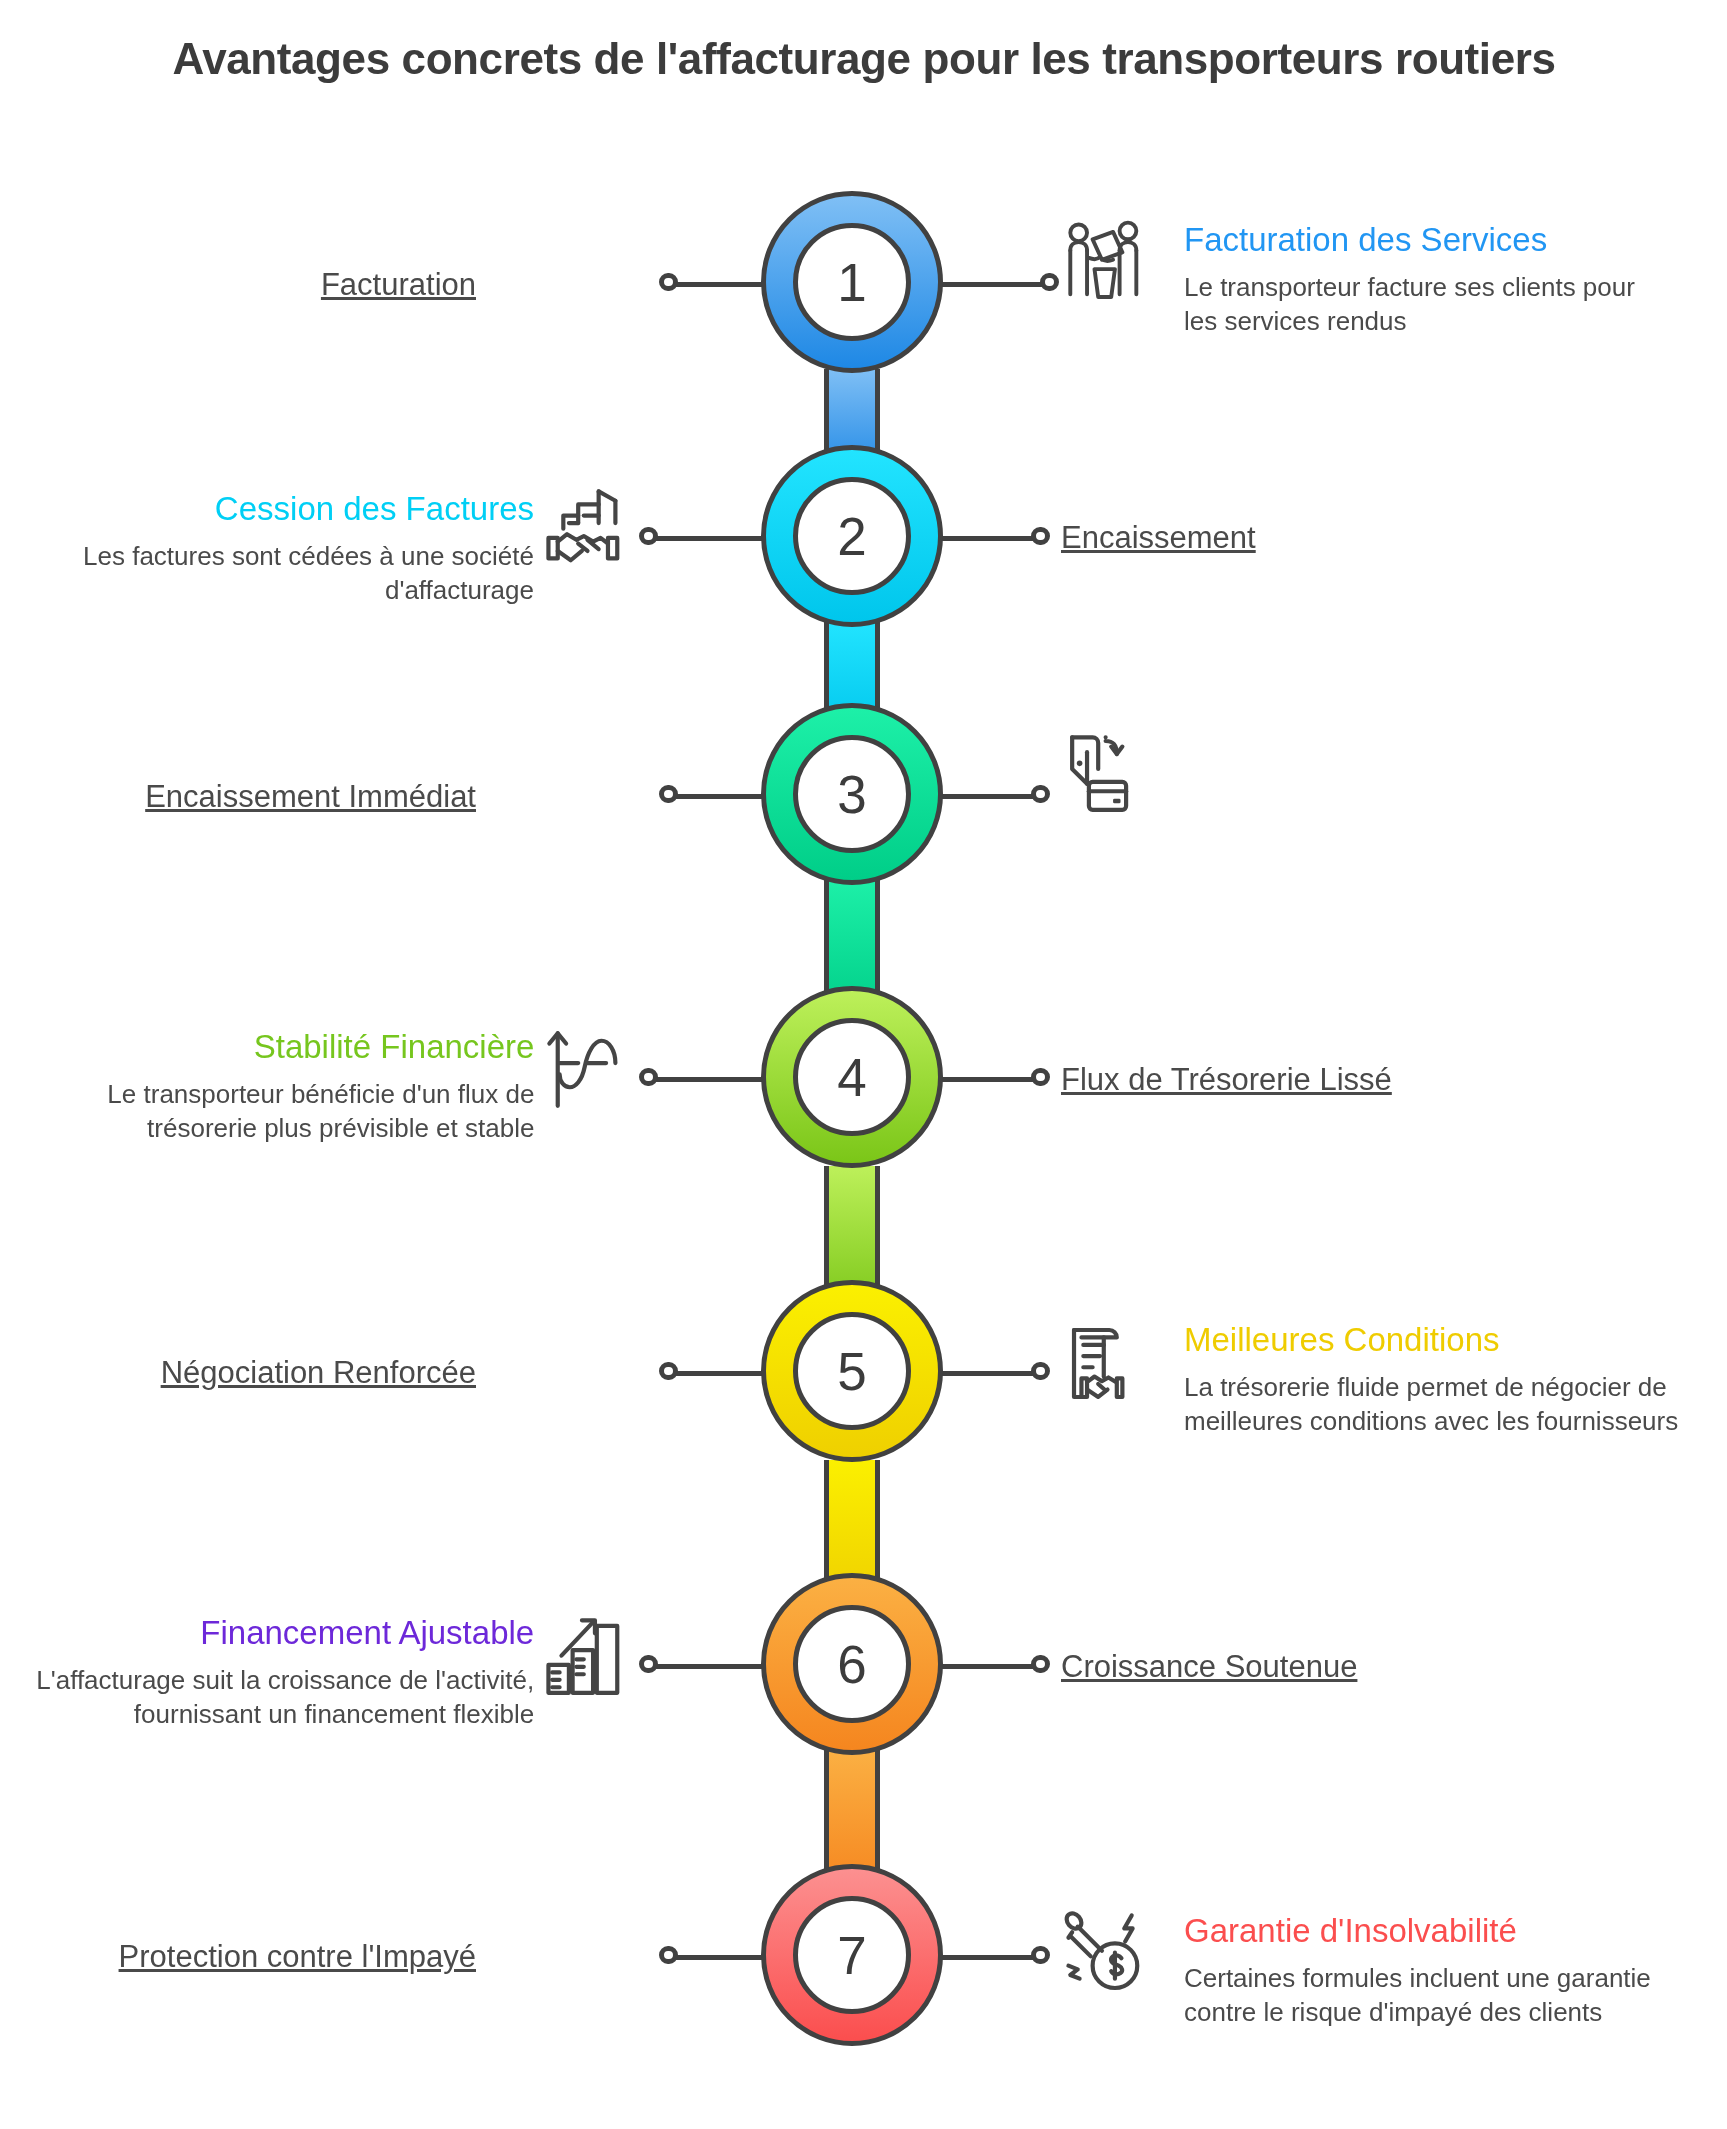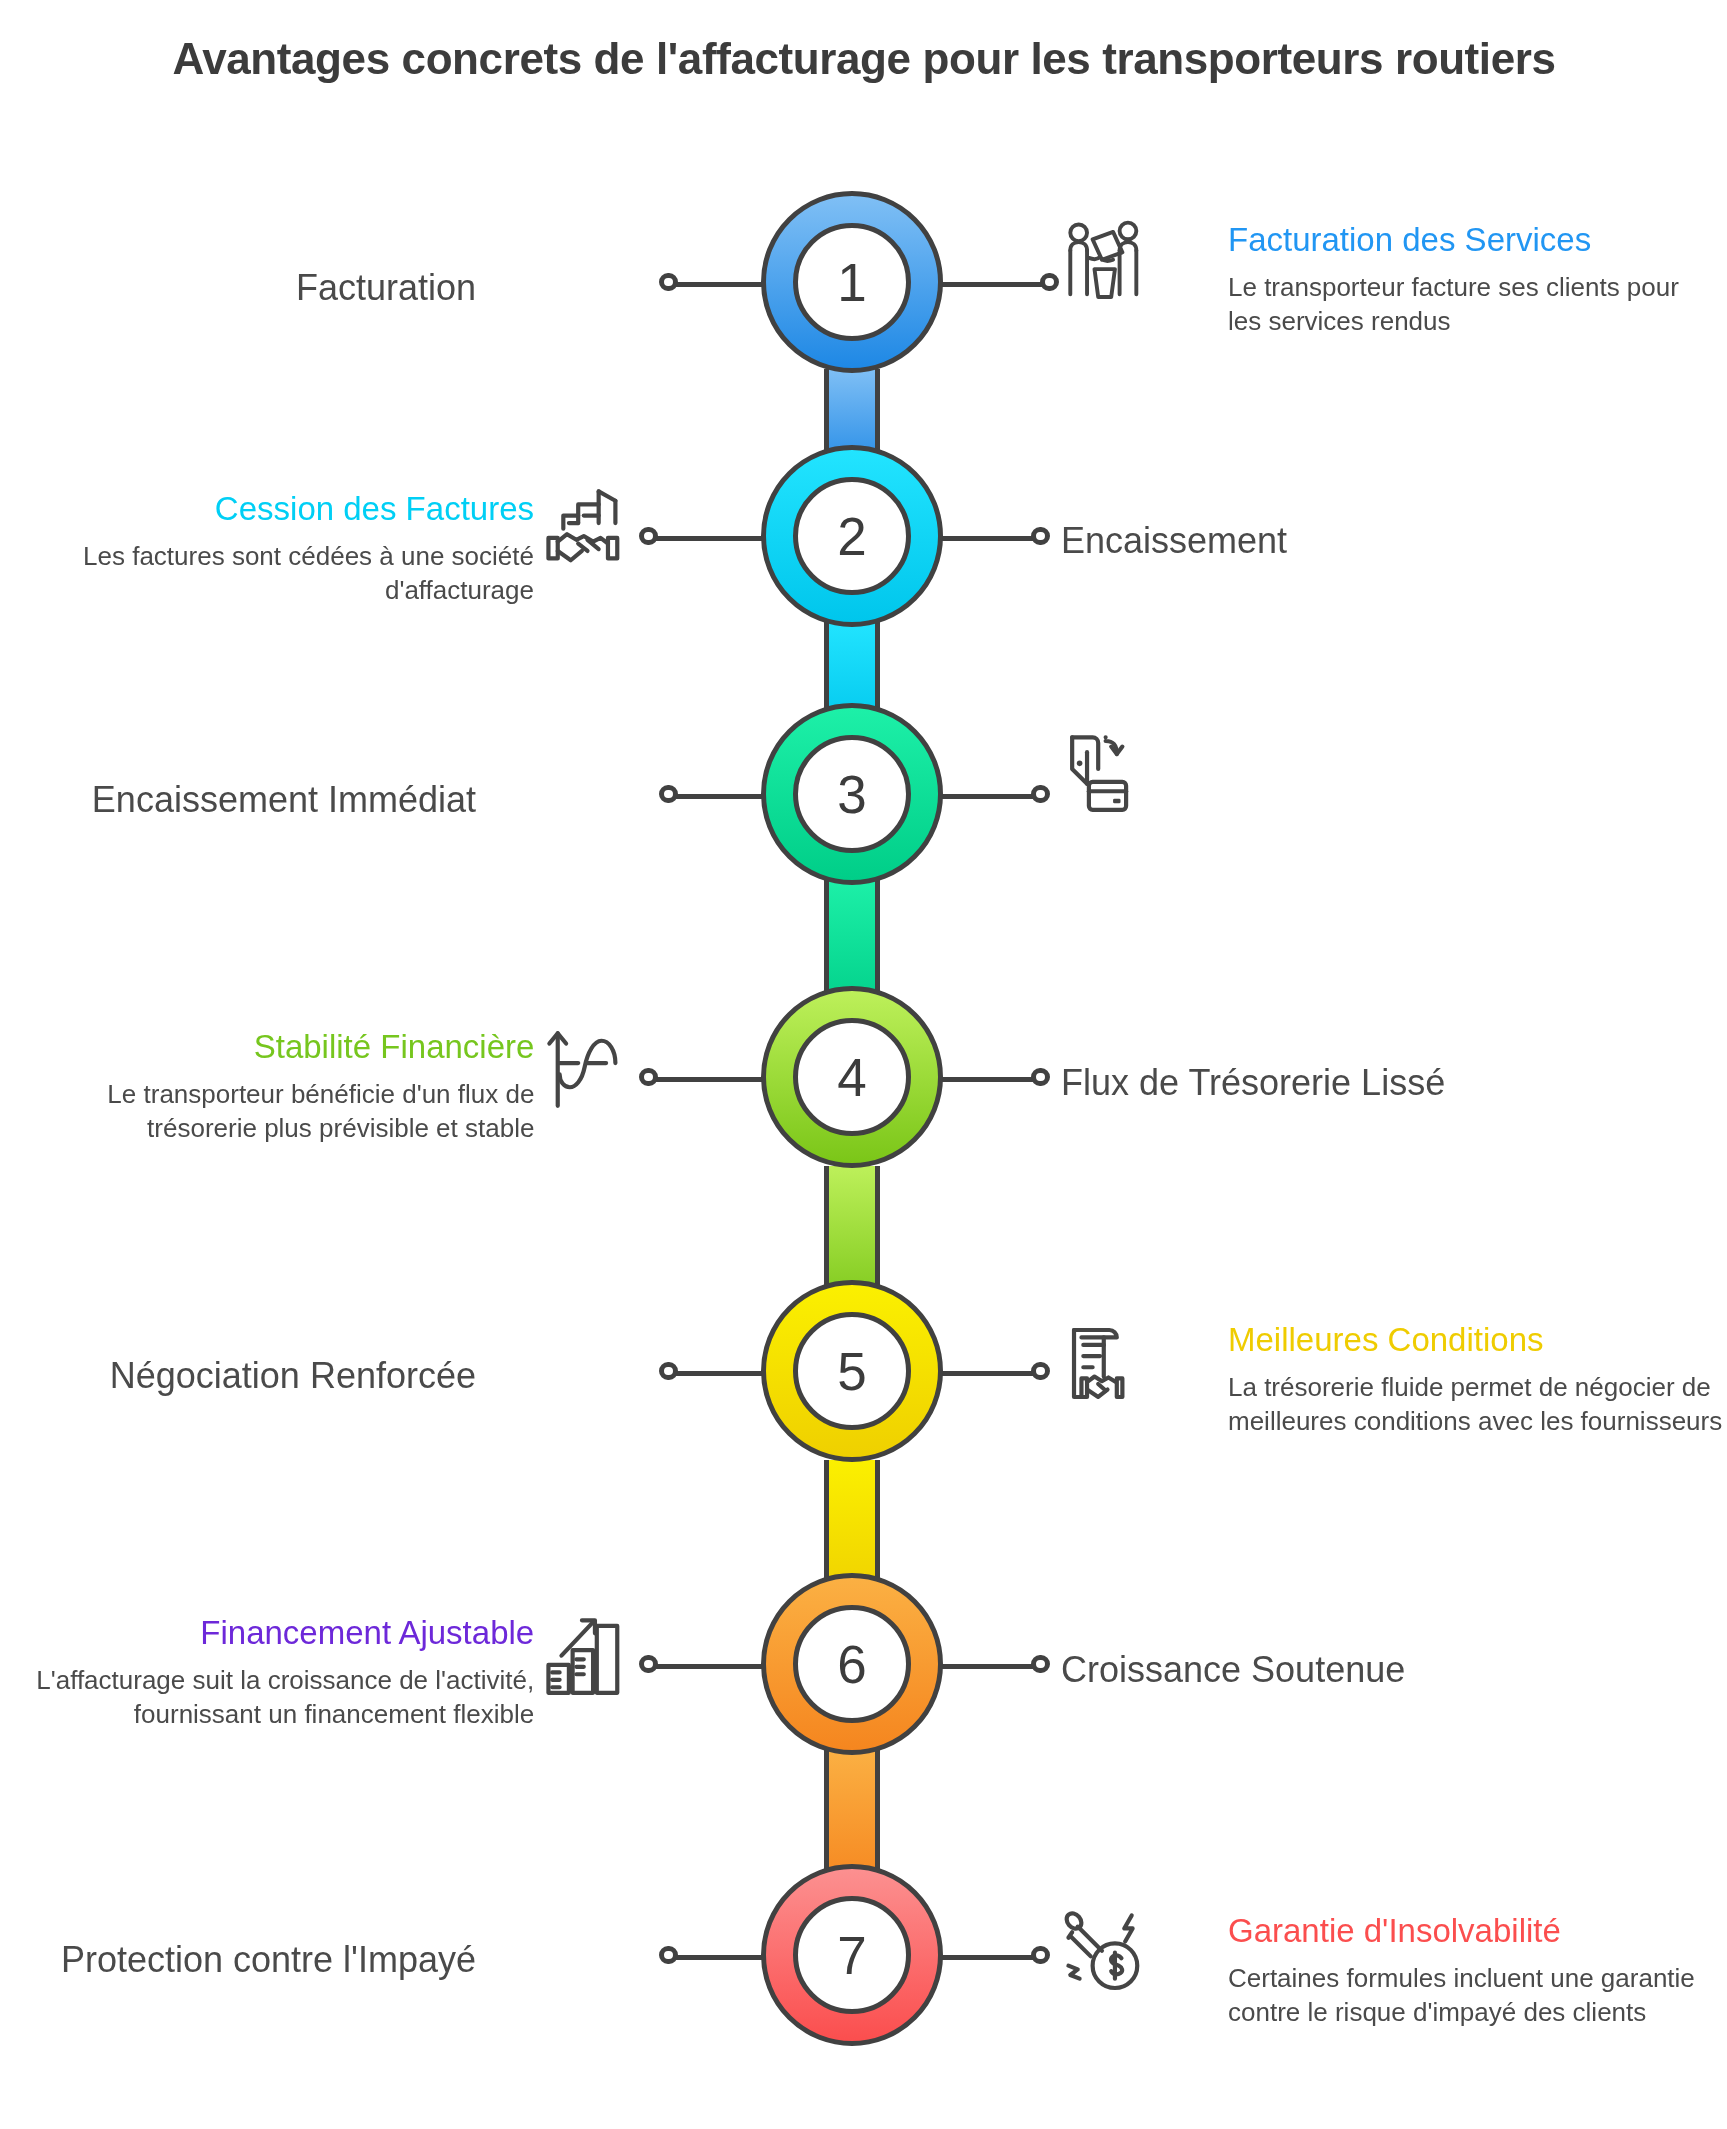--- a/index.html
+++ b/index.html
@@ -58,44 +58,45 @@
   }
   .knob{
     position:absolute; width:18.5px; height:18.5px; margin-top:-9.3px;
     border-radius:50%; background:#ffffff;
     border:5px solid #414141; z-index:3;
   }
 
   
   .short{
     position:absolute;
-    font-size:36px; color:#4a4a4a;
+    font-size:31px; color:#4a4a4a;
     white-space:nowrap;
     line-height:1.2;
+    text-decoration:underline;
   }
   .short.right{ text-align:left; }
   .short.left{ text-align:right; }
 
   
   .detail{
     position:absolute;
     width:470px;
   }
   .detail .head{
     font-size:33px;
     line-height:1.18;
     white-space:nowrap;
   }
   .detail .body{
     margin-top:10px;
     font-size:26px;
     color:#4a4a4a;
     line-height:1.32;
   }
-  .detail.d-right{ text-align:left;margin-left:44px; }
+  .detail.d-right{ text-align:left; }
   .detail.d-left { text-align:right; }
 
   
   .ico{ position:absolute; width:93px; height:93px; }
   .ico svg{ width:93px; height:93px; display:block; }
 </style>
 </head>
 <body>
 
 <div id="page">

